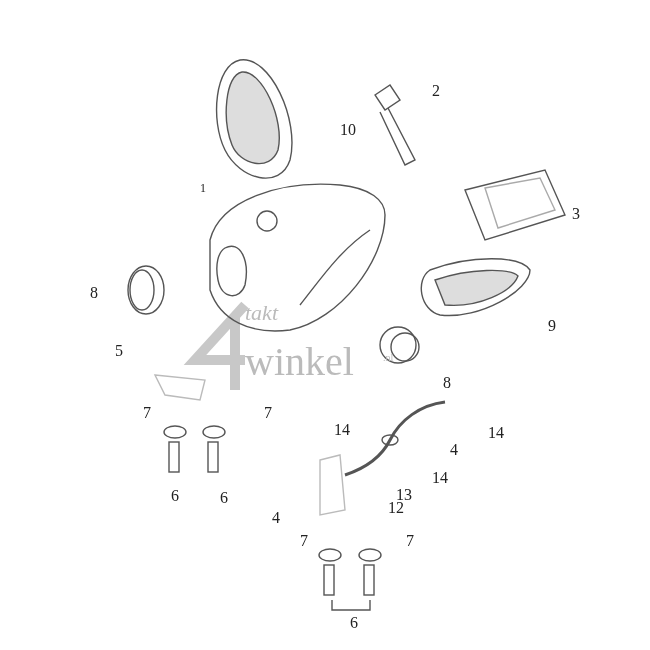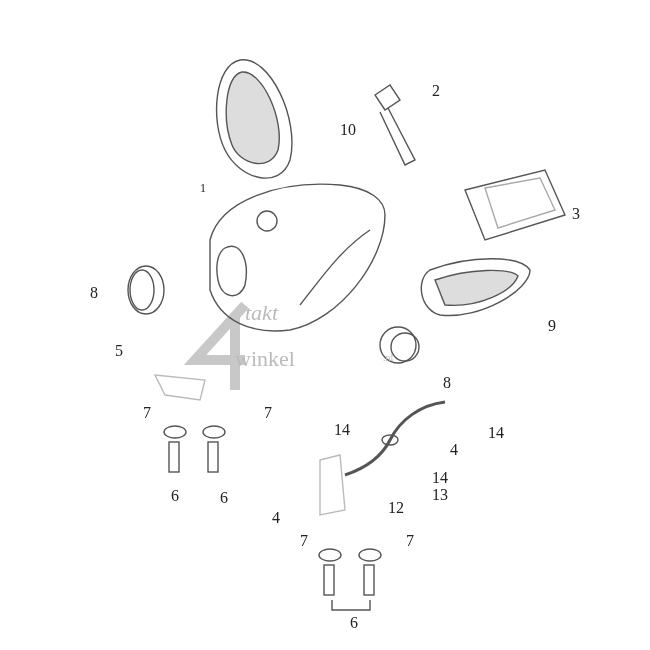--- a/index.html
+++ b/index.html
@@ -53,38 +53,38 @@
 
       <ellipse cx="330" cy="555" rx="11" ry="6"></ellipse>
       <ellipse cx="370" cy="555" rx="11" ry="6"></ellipse>
       <rect x="324" y="565" width="10" height="30"></rect>
       <rect x="364" y="565" width="10" height="30"></rect>
       <path d="M332 600 L332 610 L370 610 L370 600"></path>
     </g>
   </svg>
 
   <div class="wm" style="left:245px;top:300px;font-size:22px;font-style:italic;">takt</div>
-  <div class="wm" style="left:235px;top:338px;font-size:22px;margin-top:8px;">winkel</div>
+  <div class="wm" style="left:245px;top:338px;font-size:40px;">winkel</div>
   <div class="wm" style="left:383px;top:352px;font-size:10px;">.nl</div>
 
   <div class="label" style="left:200px;top:182px;font-size:12px;">1</div>
   <div class="label" style="left:432px;top:83px;">2</div>
   <div class="label" style="left:572px;top:206px;">3</div>
   <div class="label" style="left:318px;top:122px;margin-left:22px;">10</div>
   <div class="label" style="left:90px;top:285px;">8</div>
   <div class="label" style="left:548px;top:318px;">9</div>
   <div class="label" style="left:443px;top:375px;">8</div>
   <div class="label" style="left:115px;top:343px;">5</div>
   <div class="label" style="left:143px;top:405px;">7</div>
   <div class="label" style="left:264px;top:405px;">7</div>
   <div class="label" style="left:171px;top:488px;">6</div>
   <div class="label" style="left:220px;top:490px;">6</div>
   <div class="label" style="left:334px;top:422px;">14</div>
   <div class="label" style="left:488px;top:425px;">14</div>
   <div class="label" style="left:450px;top:442px;">4</div>
   <div class="label" style="left:432px;top:470px;">14</div>
-  <div class="label" style="left:432px;top:487px;text-align:center;">13</div>
+  <div class="label" style="left:396px;top:487px;text-align:center;">13</div>
   <div class="label" style="left:388px;top:500px;">12</div>
   <div class="label" style="left:272px;top:510px;">4</div>
   <div class="label" style="left:300px;top:533px;">7</div>
   <div class="label" style="left:406px;top:533px;">7</div>
   <div class="label" style="left:350px;top:615px;">6</div>
 </div>
 
 </body></html>

